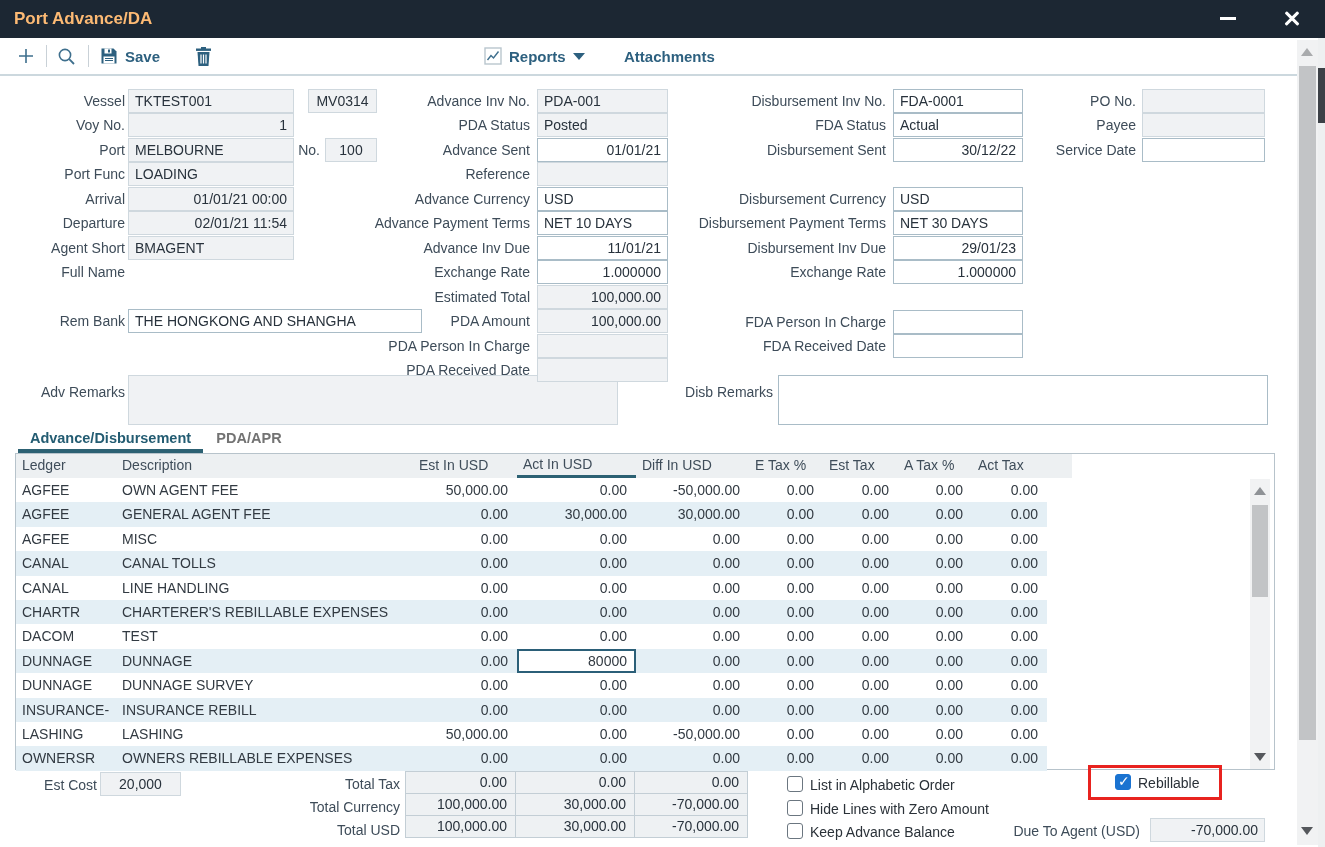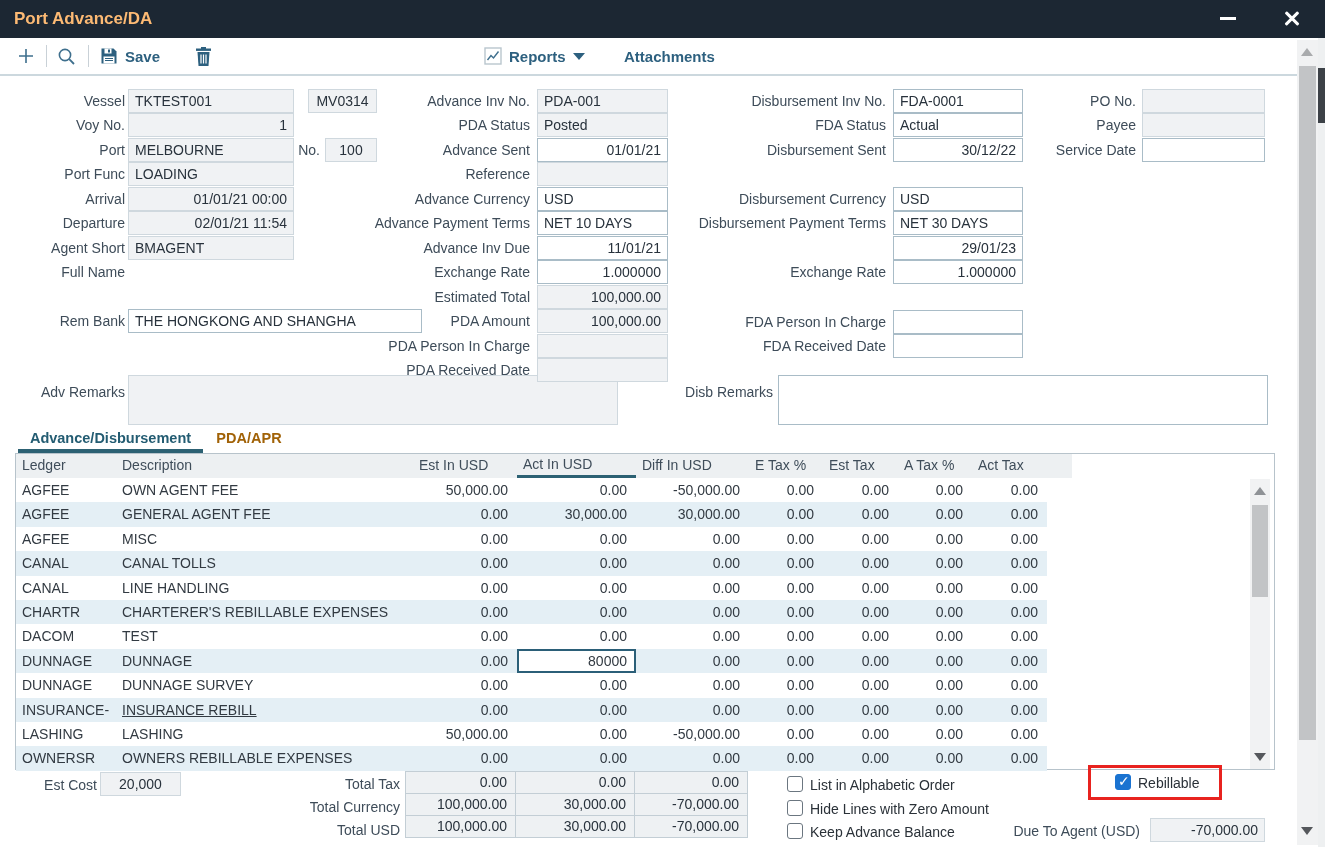--- a/index.html
+++ b/index.html
@@ -29,21 +29,21 @@
   .f  { position:absolute; height:24px; line-height:22px; font-size:14px; color:#28323c; padding:0 6px; white-space:nowrap; overflow:hidden; }
   .ro { background:#f0f2f4; border:1px solid #cfd8de; }
   .ed { background:#fff;    border:1px solid #a9bcc7; }
   .nr { text-align:right; }
   .nc { text-align:center; }
   .area { position:absolute; font-size:14px; }
 
   
   .tab { position:absolute; top:427px; height:26px; font-size:14.5px; text-align:center; line-height:22px; cursor:pointer; }
   .tab-active { color:#235c72; font-weight:bold; border-bottom:4px solid #2c6173; }
-  .tab-idle { color:#a16207; font-weight:bold; }
+  .tab-idle { color:#737373; font-weight:bold; }
 
   
   .grid { position:absolute; left:15px; top:453px; width:1260px; height:317px; border:1px solid #b7c3cb; background:#fff; }
   .ghead { position:absolute; left:0; top:0; height:24px; display:flex; }
   .gh { background:#edf0f2; color:#3f4d5a; font-size:14px; line-height:23px; padding-left:6px; height:24px; cursor:pointer; }
   .gh.sorted { border-bottom:3px solid #2c6173; line-height:20px; }
   #grid-rows { position:absolute; left:0; top:24px; }
   .grow { display:flex; height:24.4px; width:1031px; background:#fff; }
   .grow.alt { background:#e4eff5; }
   .gcell { height:24.4px; line-height:24.4px; font-size:14px; color:#323a42; overflow:hidden; white-space:nowrap; }
@@ -207,20 +207,21 @@
 
   <div class="lb" style="left:630px;top:139px;width:256px">Disbursement Sent</div>
   <div class="f ed nr" style="left:893px;top:138px;width:130px">30/12/22</div>
 
   <div class="lb" style="left:630px;top:188px;width:256px">Disbursement Currency</div>
   <div class="f ed" style="left:893px;top:187px;width:130px">USD</div>
 
   <div class="lb" style="left:630px;top:212px;width:256px">Disbursement Payment Terms</div>
   <div class="f ed" style="left:893px;top:211px;width:130px">NET 30 DAYS</div>
 
+  <div class="lb" style="left:630px;top:237px;width:256px">Disbursement Inv Due</div>
   <div class="f ed nr" style="left:893px;top:236px;width:130px">29/01/23</div>
 
   <div class="lb" style="left:630px;top:261px;width:256px">Exchange Rate</div>
   <div class="f ed nr" style="left:893px;top:260px;width:130px">1.000000</div>
 
   <div class="lb" style="left:630px;top:311px;width:256px">FDA Person In Charge</div>
   <div class="f ed" style="left:893px;top:310px;width:130px"></div>
 
   <div class="lb" style="left:630px;top:335px;width:256px">FDA Received Date</div>
   <div class="f ed" style="left:893px;top:334px;width:130px"></div>
@@ -348,21 +349,21 @@
           <div class="gcell num" style="width: 104px;">0.00</div>
           <div class="gcell num" style="width: 119px;">0.00</div>
           <div class="gcell num" style="width: 113px;">0.00</div>
           <div class="gcell num" style="width: 74px;">0.00</div>
           <div class="gcell num" style="width: 75px;">0.00</div>
           <div class="gcell num" style="width: 74px;">0.00</div>
           <div class="gcell num" style="width: 75px;">0.00</div>
         </div>
         <div class="grow alt">
           <div class="gcell txt" style="width: 100px;">INSURANCE-</div>
-          <div class="gcell txt" style="width: 297px; text-decoration: underline;">INSURANCE REBILL</div>
+          <div class="gcell txt" style="width: 297px;">INSURANCE REBILL</div>
           <div class="gcell num" style="width: 104px;">0.00</div>
           <div class="gcell num" style="width: 119px;">0.00</div>
           <div class="gcell num" style="width: 113px;">0.00</div>
           <div class="gcell num" style="width: 74px;">0.00</div>
           <div class="gcell num" style="width: 75px;">0.00</div>
           <div class="gcell num" style="width: 74px;">0.00</div>
           <div class="gcell num" style="width: 75px;">0.00</div>
         </div>
         <div class="grow">
           <div class="gcell txt" style="width: 100px;">LASHING</div>

